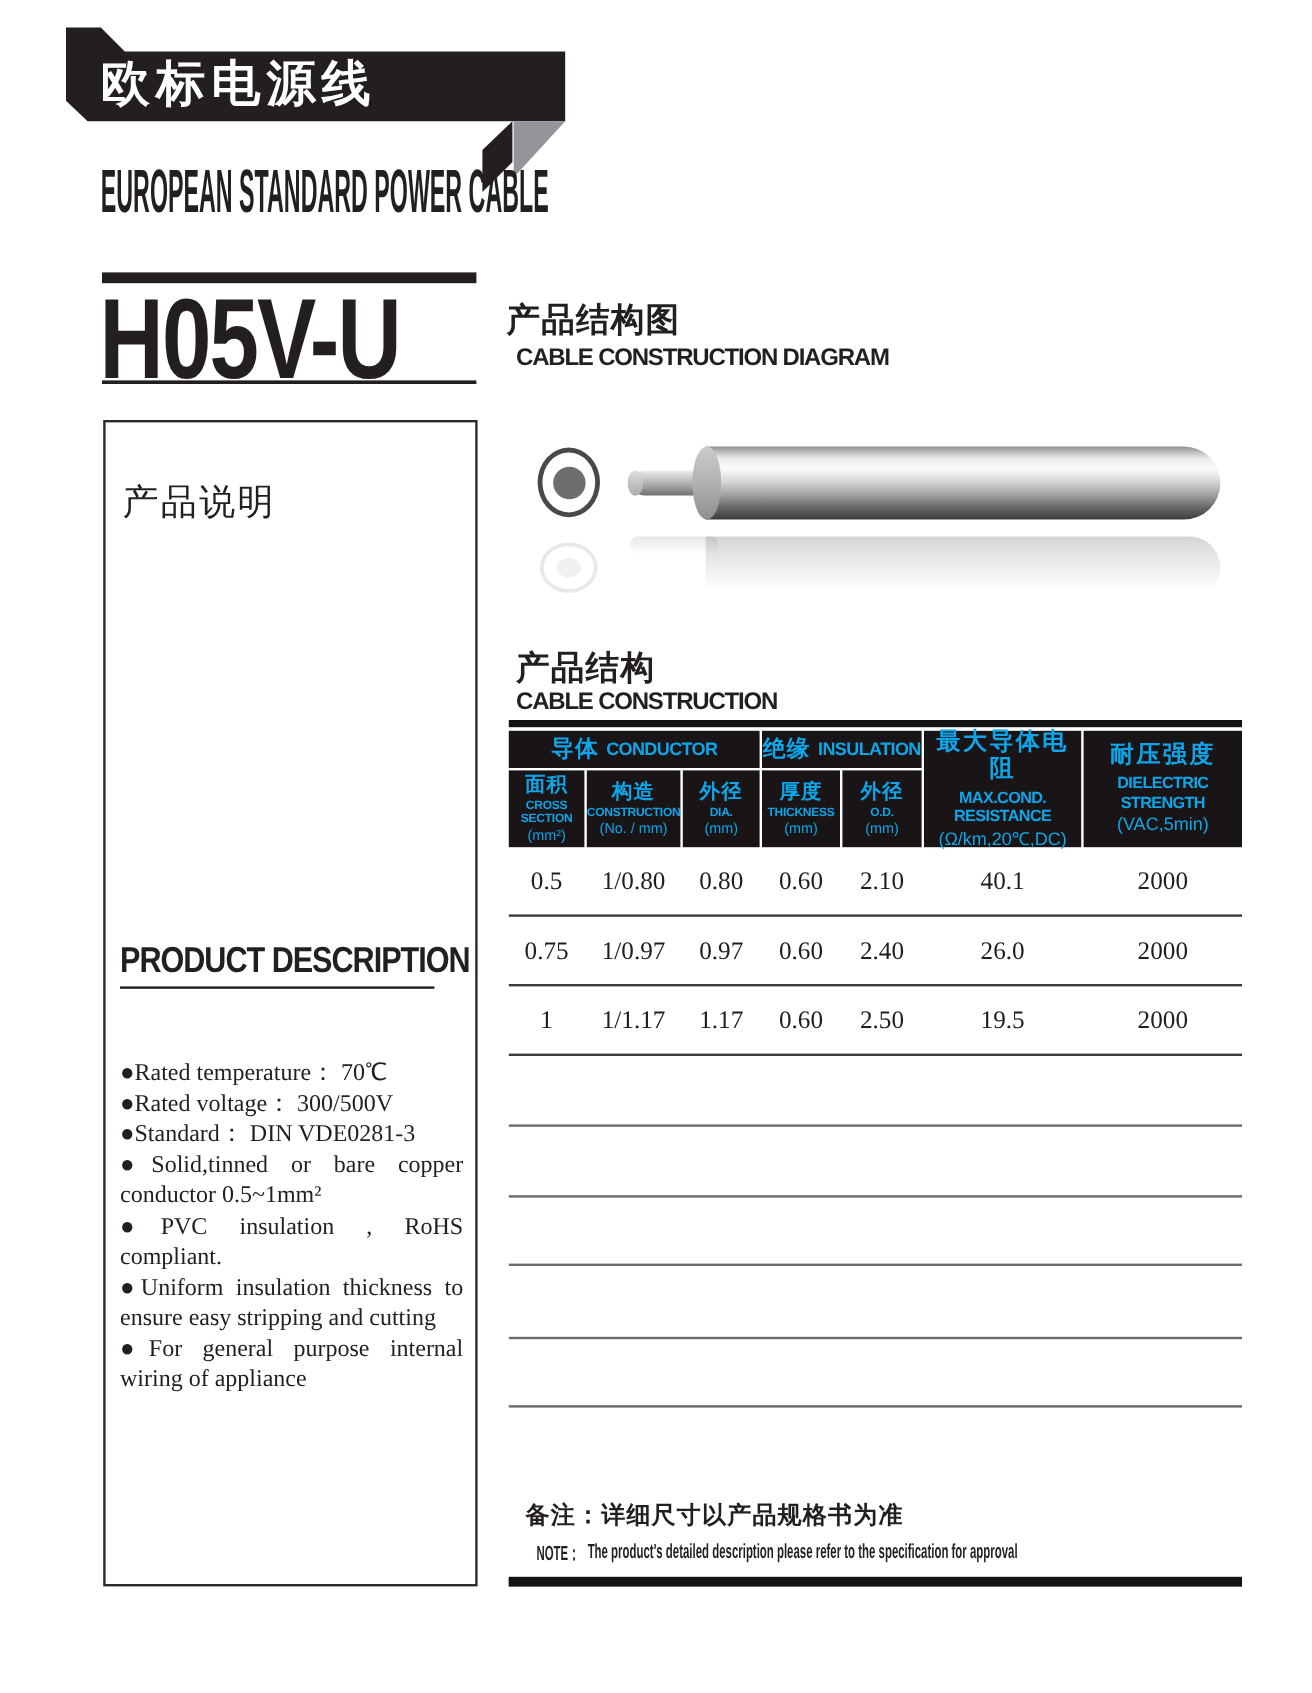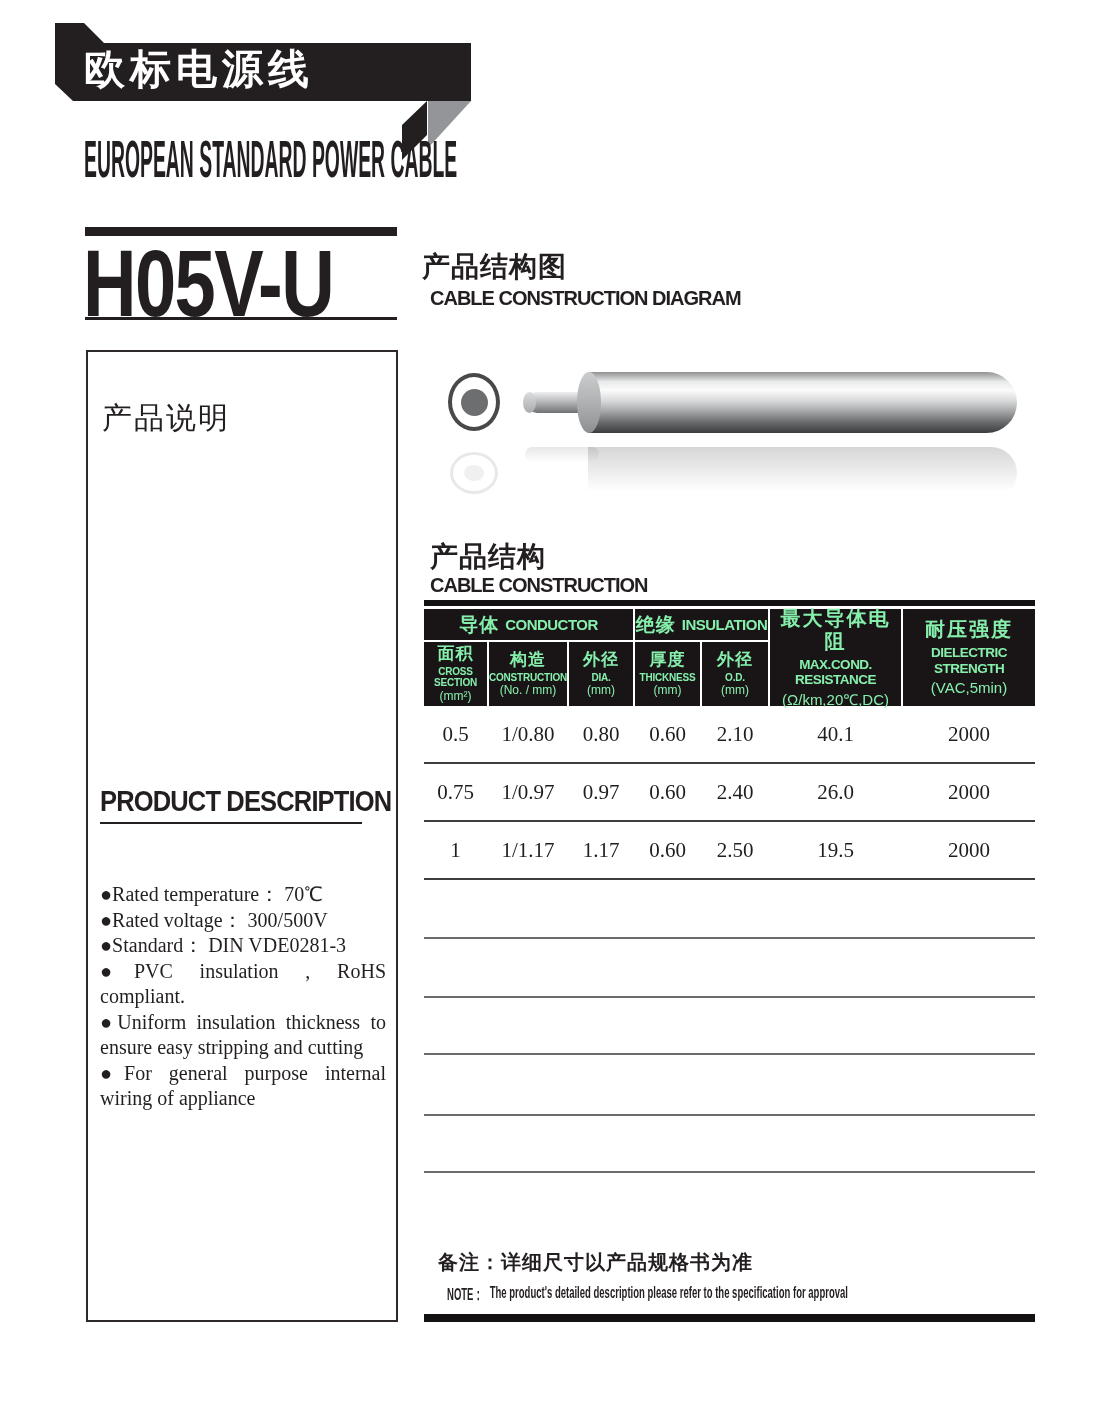--- a/index.html
+++ b/index.html
@@ -78,21 +78,21 @@
   
   .spec-table { left:424px; top:600px; width:611px; height:722px; }
   .tbar-top { position:absolute; left:0; top:0; width:611px; height:6px; background:#141112; }
   .cols {
     display:grid;
     grid-template-columns:63px 78px 64px 65px 66px 131px 132px;
     column-gap:2px;
   }
   .thead { position:absolute; left:0; top:9px; grid-template-rows:31px 64px; row-gap:2px; }
   .hcell {
-    background:#191516; color:#86efac; display:flex; flex-direction:column;
+    background:#191516; color:#0ea5e9; display:flex; flex-direction:column;
     align-items:center; justify-content:center; text-align:center; line-height:1.15;
   }
   .g-conductor { grid-column:1/4; grid-row:1; }
   .g-insulation { grid-column:4/6; grid-row:1; }
   .span2 { grid-row:1/3; }
   .ghead { flex-direction:row; gap:6px; font-weight:bold; }
   .ghead .gcn { font-size:19px; letter-spacing:1px; }
   .ghead .gen { font-size:15px; letter-spacing:-0.5px; }
   .hcell .cn  { font-size:17px; font-weight:bold; letter-spacing:1px; }
   .hcell .en  { font-size:10px; font-weight:bold; letter-spacing:-0.2px; margin-top:2px; }
@@ -267,19 +267,20 @@
   <div class="abs note-bar"></div>
 
   <div class="abs left-panel">
     <div class="panel-title-cn">产品说明</div>
     <div class="panel-title-en">PRODUCT DESCRIPTION</div>
     <div class="panel-underline"></div>
     <div class="en-list">
       <p>●Rated temperature： 70℃</p>
       <p>●Rated voltage： 300/500V</p>
       <p>●Standard： DIN VDE0281-3</p>
+      <p>●Solid,tinned or bare copper conductor 0.5~1mm²</p>
       <p>●PVC insulation , RoHS compliant.</p>
       <p>●Uniform insulation thickness to ensure easy stripping and cutting</p>
       <p>●For general purpose internal wiring of appliance</p>
     </div>
   </div>
 
 </div>
 
 </body></html>

